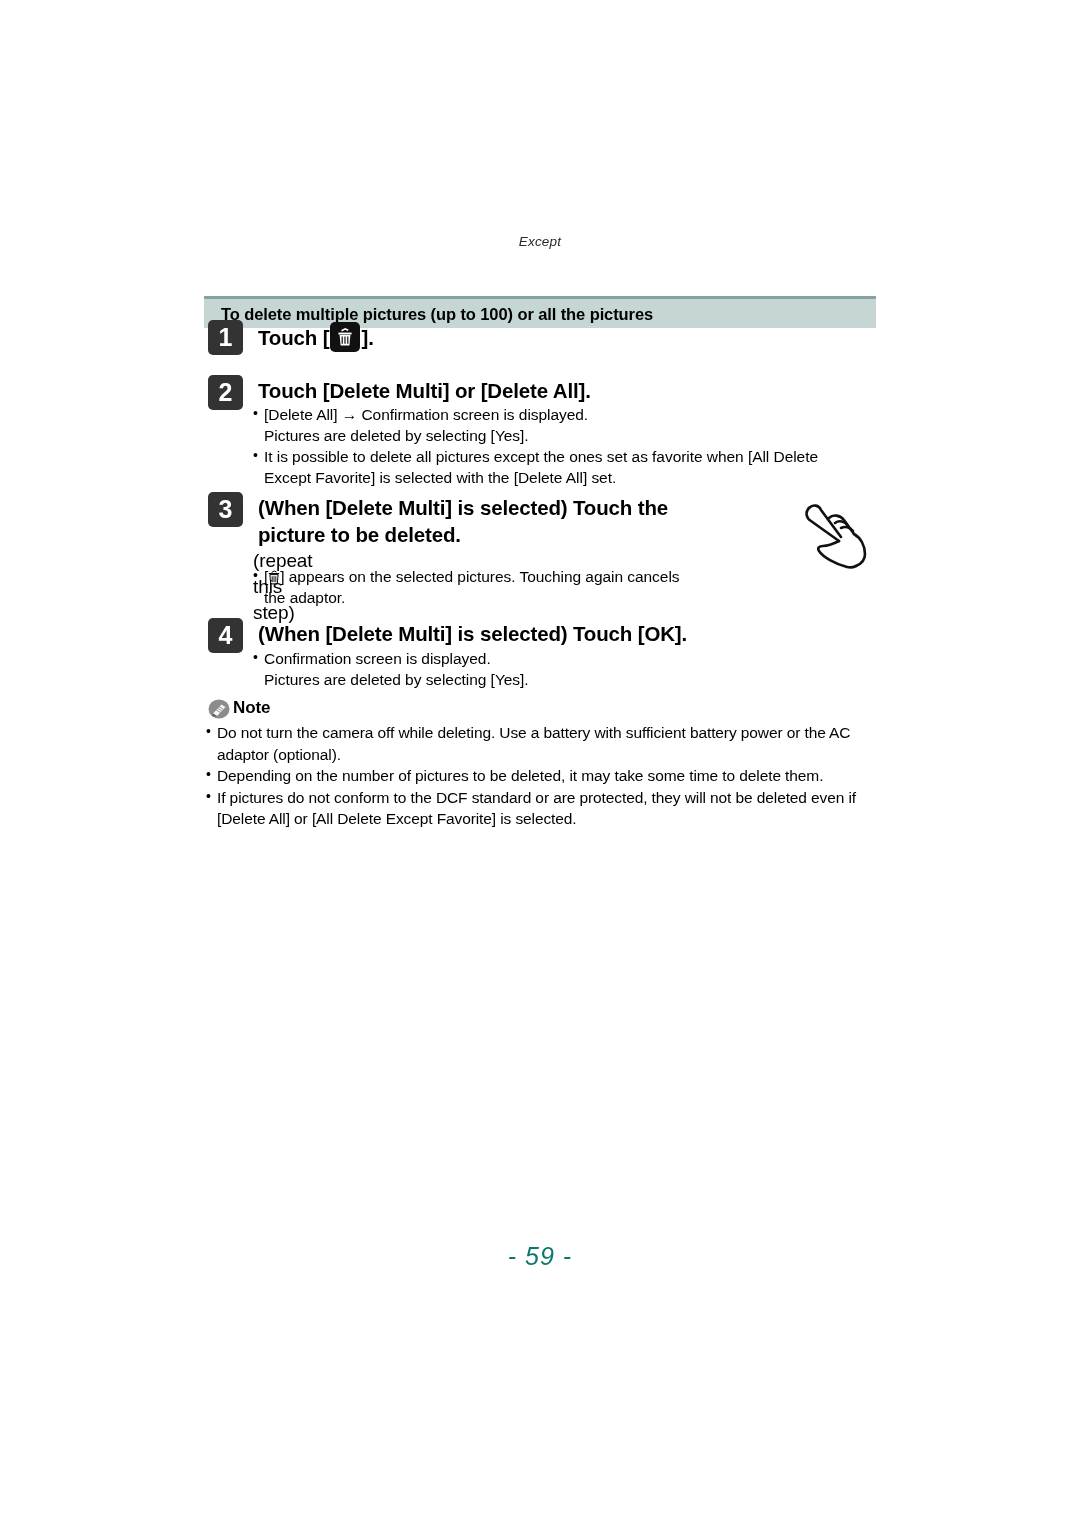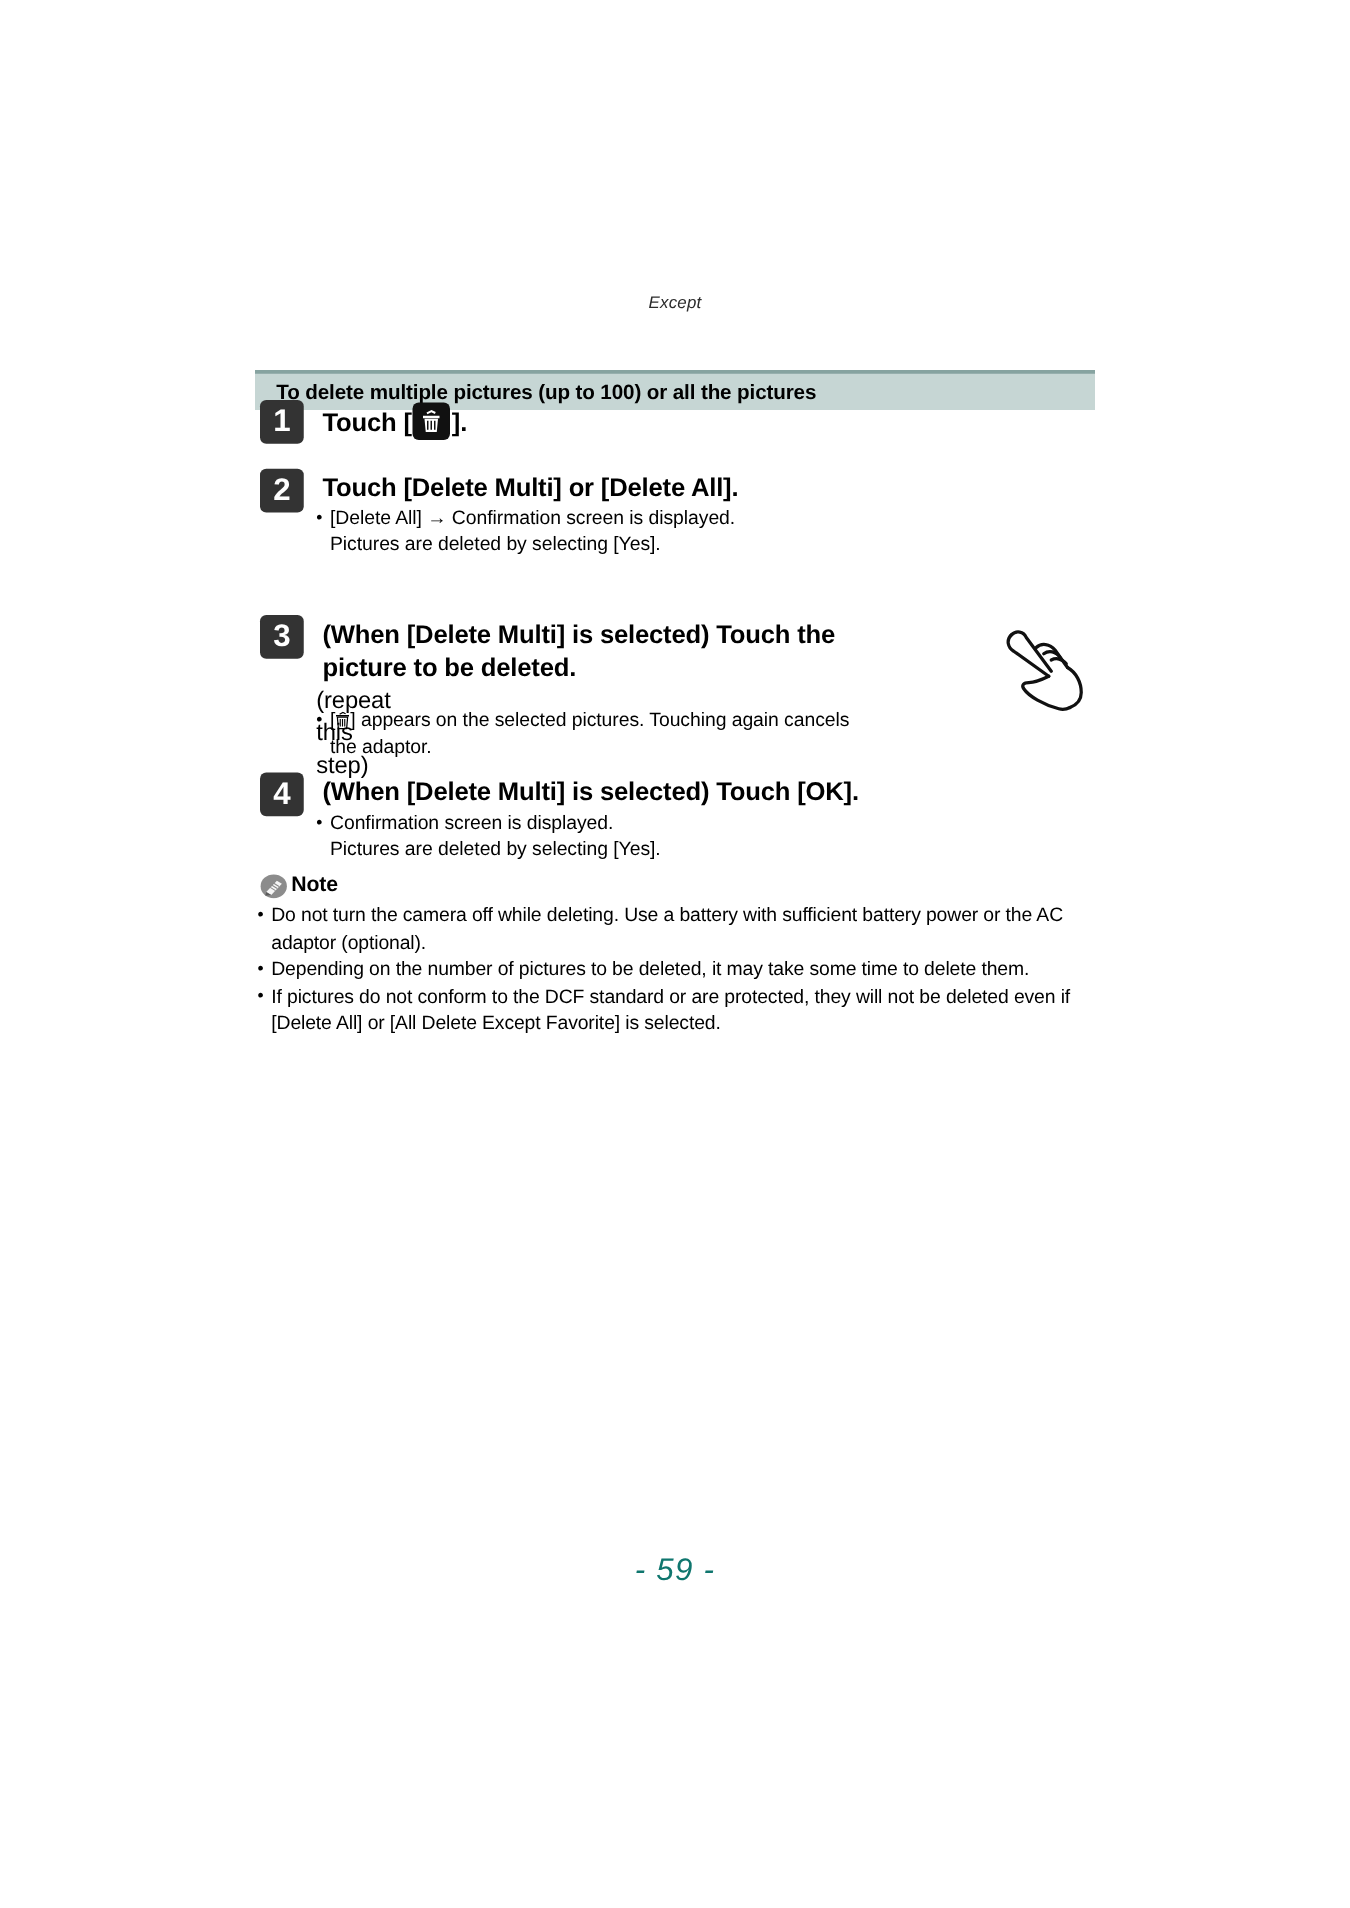--- a/index.html
+++ b/index.html
@@ -230,20 +230,24 @@
   <div class="step" style="top:375px;">
     <div class="step-badge">2</div>
     <div class="step-title">Touch [Delete Multi] or [Delete All].</div>
   </div>
 
   <div class="bullets" style="left:252px; top:404px; width:640px;">
     <p class="bullet">
       <span>[Delete All] → Confirmation screen is displayed.</span>
       <span class="cont">Pictures are deleted by selecting [Yes].</span>
     </p>
+    <p class="bullet">
+      <span>It is possible to delete all pictures except the ones set as favorite when  [All Delete</span>
+      <span class="cont">Except Favorite]  is selected with the [Delete All] set.</span>
+    </p>
   </div>
 
   <div class="step" style="top:492px;">
     <div class="step-badge">3</div>
     <div class="step-title wrap">(When [Delete Multi] is selected) Touch the picture to be deleted.</div>
     <div class="step-subtitle" style="top:56px;">(repeat this step)</div>
   </div>
 
   <div class="bullets" style="left:252px; top:566px; width:640px;">
     <p class="bullet">

